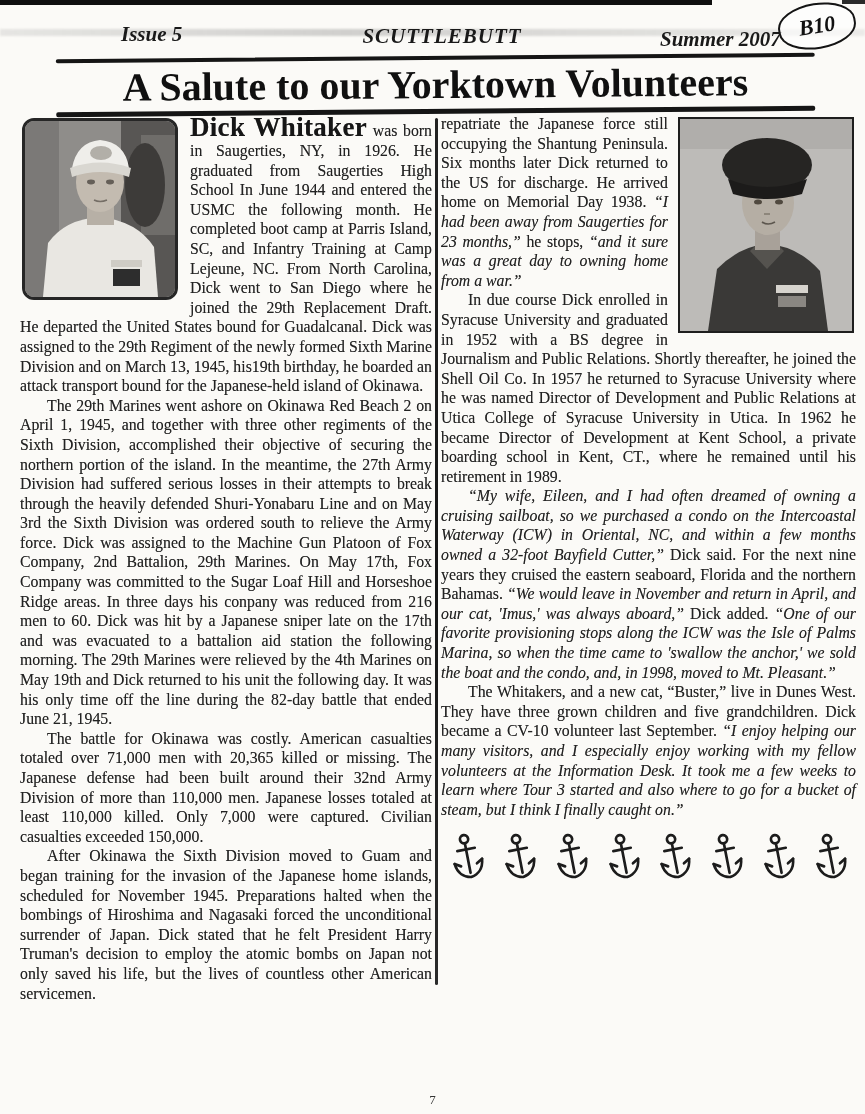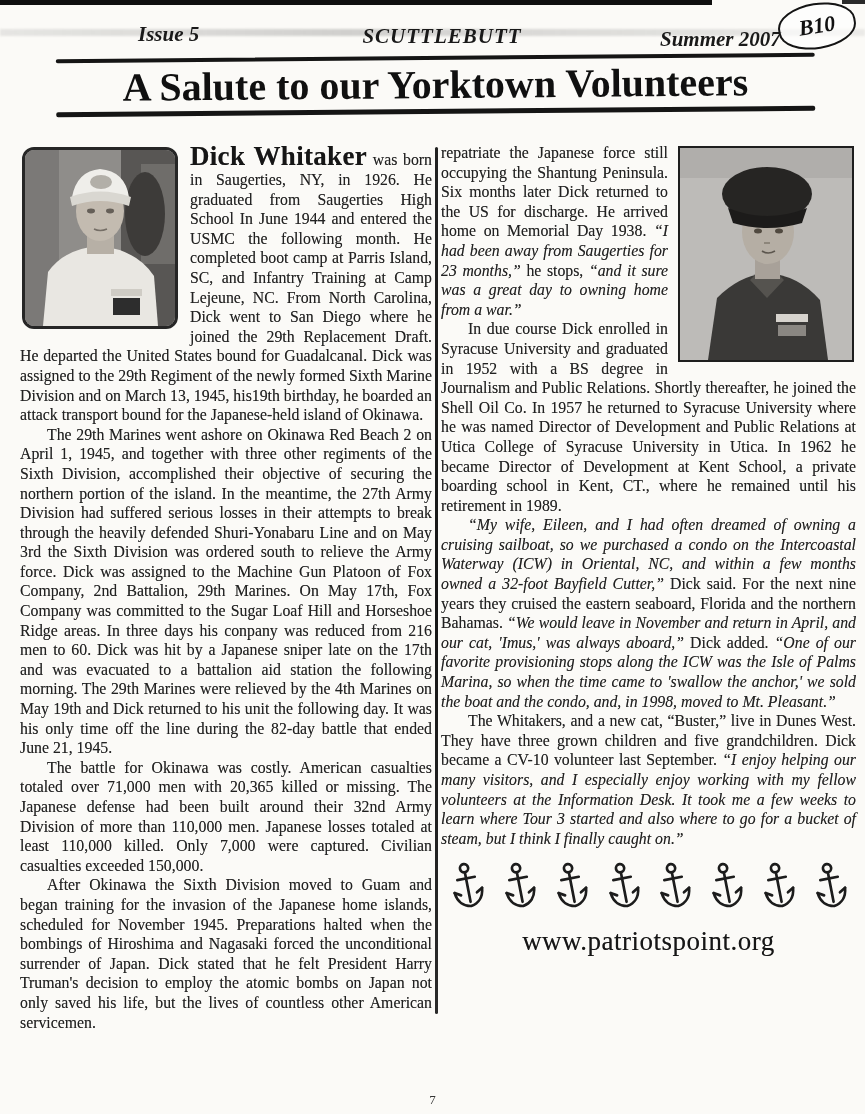--- a/index.html
+++ b/index.html
@@ -9,35 +9,35 @@
     font-family:"Liberation Serif", serif;
   }
   .scan-bar-top { position:absolute; top:0; left:0; width:712px; height:5px; background:#0f0f0f; }
   .scan-tick { position:absolute; top:0; left:842px; width:23px; height:4px; background:#2a2a2a; }
   .scan-smudge { position:absolute; top:29px; left:0; width:100%; height:7px;
     background:linear-gradient(90deg, rgba(125,125,125,.16), rgba(110,110,110,.30) 40%, rgba(125,125,125,.12));
     filter:blur(1px); }
 
   .masthead { position:relative; height:52px; }
   .masthead .cell { position:absolute; font-weight:bold; font-style:italic; font-size:21px; color:#191919; }
-  .mast-issue { left:138px; top:22px; }
+  .mast-issue { left:121px; top:22px; }
   .mast-title { left:0; right:0; top:24px; text-align:center; letter-spacing:1px;margin-left:19px; }
   .mast-date { left:660px; top:27px; }
   .b10 { position:absolute; left:778px; top:3px; width:74px; height:42px;
     border:2.5px solid #141414; border-radius:50% / 46%;
     transform:rotate(-9deg); display:flex; align-items:center; justify-content:center;
     font-style:italic; font-size:22px; font-weight:bold; color:#111; background:rgba(255,255,255,.6); }
 
   .headline-wrap { margin:4px 50px 0 56px; transform:rotate(-0.5deg); }
   .rule { height:4px; background:#151515; border-radius:2px; }
   .rule.bottom { height:5px; }
   h1 { margin:3px 0 2px 0; text-align:center; font-size:40px; line-height:44px;
     font-weight:bold; letter-spacing:0px; color:#101010; }
 
-  .columns { display:flex; margin:29px 5px 0 20px; }
+  .columns { display:flex; margin:0 5px 0 20px; }
   .col-left  { width:412px; }
   .divider { width:3px; background:linear-gradient(#222 0%, #161616 55%, #2b2b2b 100%);
     margin:4px 3px 18px 3px; border-radius:2px; }
   .col-right { width:415px; }
 
   p { margin:0; text-align:justify; font-size:15.8px; line-height:19.6px;
     color:#222; text-shadow:0 0 .6px rgba(30,30,30,.45); }
   p.indent { text-indent:27px; }
   .bigname { font-size:27px; line-height:1; font-weight:bold; letter-spacing:.3px; color:#161616; }
   .it { font-style:italic; }
@@ -237,20 +237,19 @@
         <line x1="12" y1="6.8" x2="12" y2="25.8"></line>
         <line x1="6.4" y1="10.8" x2="17.6" y2="10.8"></line>
         <path d="M3.2 18.5 C3.8 24.6 7.5 27.8 12 28.5 C16.5 27.8 20.2 24.6 20.8 18.5"></path>
         <path d="M3.2 18.5 L6.9 20.7"></path>
         <path d="M20.8 18.5 L17.1 20.7"></path>
       </g>
     </svg>
   </span>
 </div>
 
-      <div class="website">www.patriotspoint.org</div>
     </div>
 
   </div>
 
   <div class="page-number">7</div>
 
 </div>
 
 </body></html>

